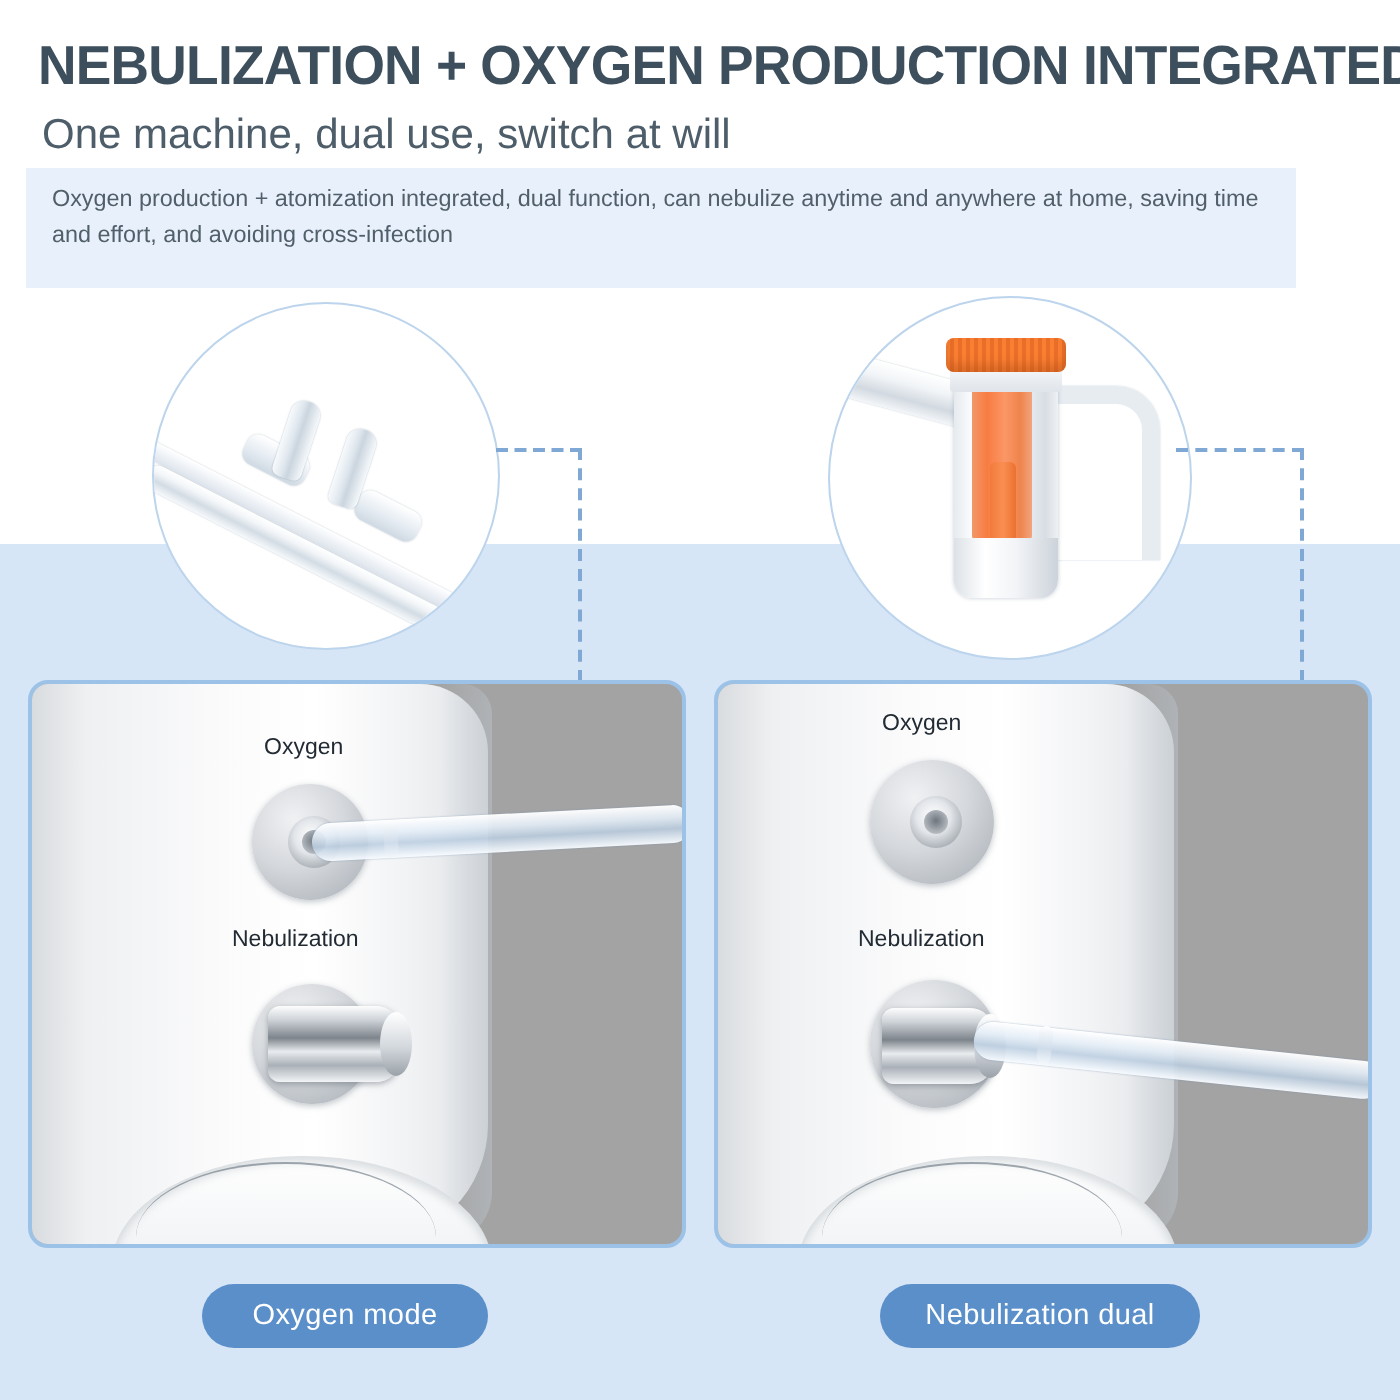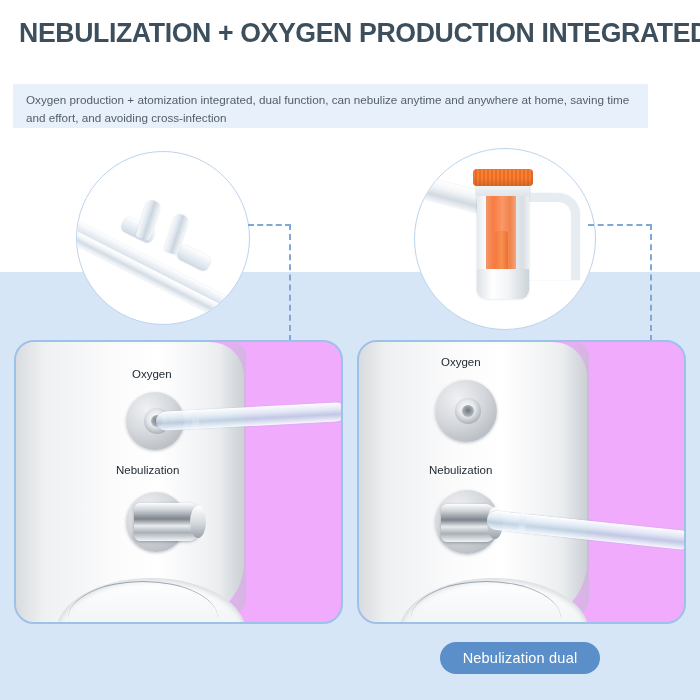--- a/index.html
+++ b/index.html
@@ -31,21 +31,21 @@
     white-space:nowrap;
   }
   .subtitle{
     position:absolute;left:21px;top:55px;width:660px;
     font-size:21px;line-height:26px;
     color:#4d5d69;
     font-weight:normal;
     white-space:nowrap;
   }
   .descbox{
-    position:absolute;left:13px;top:84px;width:635px;height:44px;
+    position:absolute;left:13px;top:84px;width:635px;height:60px;
     background:#e8f0fb;
     box-sizing:border-box;
     padding:7px 13px 0 13px;
   }
   .descbox p{
     margin:0;font-size:11.7px;line-height:17.5px;color:#515f6b;
   }
 
   
   .circle{
@@ -148,22 +148,22 @@
   .dash-v{position:absolute;width:0;border-left:2px dashed #7fa9d4;}
   #dash-left-h{left:248px;top:224px;width:43px;}
   #dash-left-v{left:289px;top:224px;height:117px;}
   #dash-right-h{left:588px;top:224px;width:64px;}
   #dash-right-v{left:650px;top:224px;height:117px;}
 
   
   .panel{
     position:absolute;top:340px;height:284px;
     border:2px solid #9cc2e8;
-    border-radius:20px;
-    background:#f0abfc;
+    border-radius:10px;
+    background:#a3a3a3;
     overflow:hidden;
     box-sizing:border-box;
   }
   #panel-oxygen{left:14px;width:329px;}
   #panel-neb{left:357px;width:329px;}
 
   
   .device{
     position:absolute;left:0;top:0;height:100%;width:228px;
     background:linear-gradient(90deg,#d9dcdf 0%,#eef0f1 12%,#fbfbfc 42%,#ffffff 62%,#f2f3f5 82%,#dfe2e5 100%);
@@ -241,20 +241,21 @@
   #btn-neb{left:440px;width:160px;}
 </style>
 </head>
 <body>
 
 <div id="stage">
 
   <div class="band"></div>
 
   <div class="title">NEBULIZATION + OXYGEN PRODUCTION INTEGRATED</div>
+  <div class="subtitle">One machine, dual use, switch at will</div>
   <div class="descbox">
     <p>Oxygen production + atomization integrated, dual function, can nebulize anytime and anywhere at home, saving time and effort, and avoiding cross-infection</p>
   </div>
 
   <div class="circle" id="circle-cannula">
     <div class="cannula-wrap">
       <div class="cannula-tube cannula-main2"></div>
       <div class="cannula-tube cannula-main"></div>
       <div class="cuff" id="cuff-a"></div>
       <div class="cuff" id="cuff-b"></div>
@@ -307,15 +308,16 @@
     <div class="port-hole" style="left:96px;top:56px;width:26px;height:26px;"></div>
     <div class="port-hole-inner" style="left:103px;top:63px;width:12px;height:12px;"></div>
 
     <div class="port-label" style="left:70px;top:122px;">Nebulization</div>
     <div class="port-plate" style="left:76px;top:148px;width:64px;height:64px;"></div>
     <div class="chrome-nozzle" style="left:82px;top:162px;width:56px;"></div>
     <div class="clear-tube" style="left:128px;top:168px;width:205px;transform:rotate(6deg);transform-origin:left center;"></div>
     <div class="tube-ring" style="left:160px;top:171px;transform:rotate(6deg);"></div>
   </div>
 
+  <div class="mode-btn" id="btn-oxygen">Oxygen mode</div>
   <div class="mode-btn" id="btn-neb">Nebulization dual</div>
 
 </div>
 
 </body></html>

